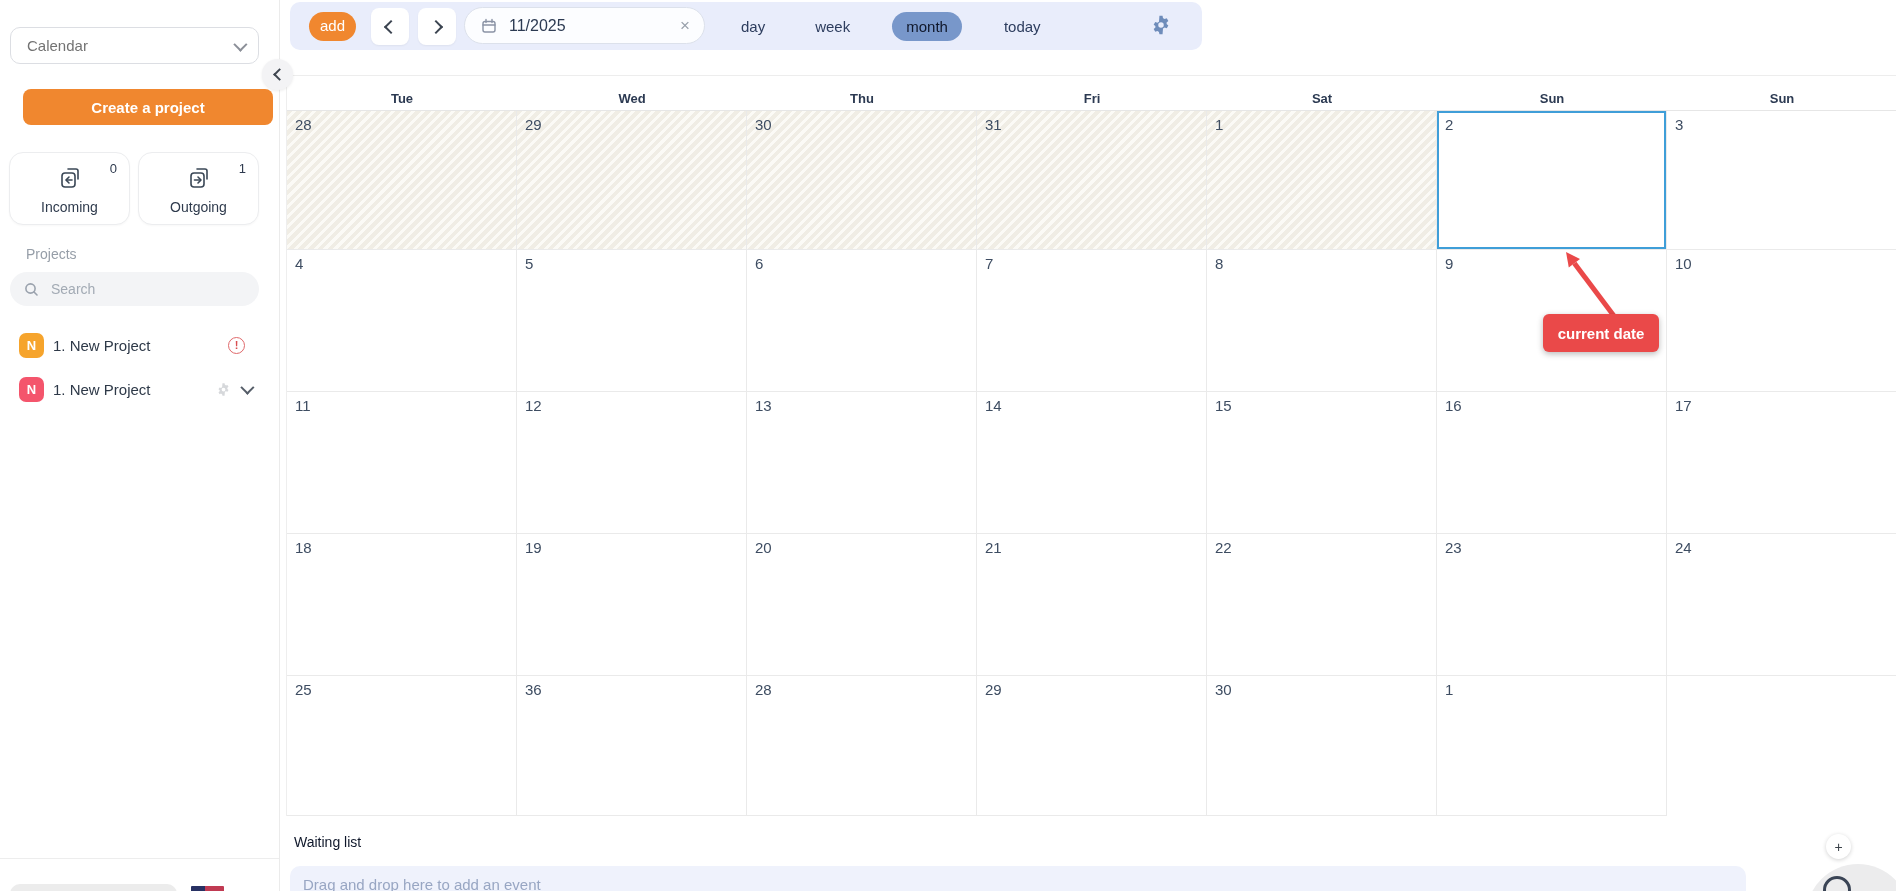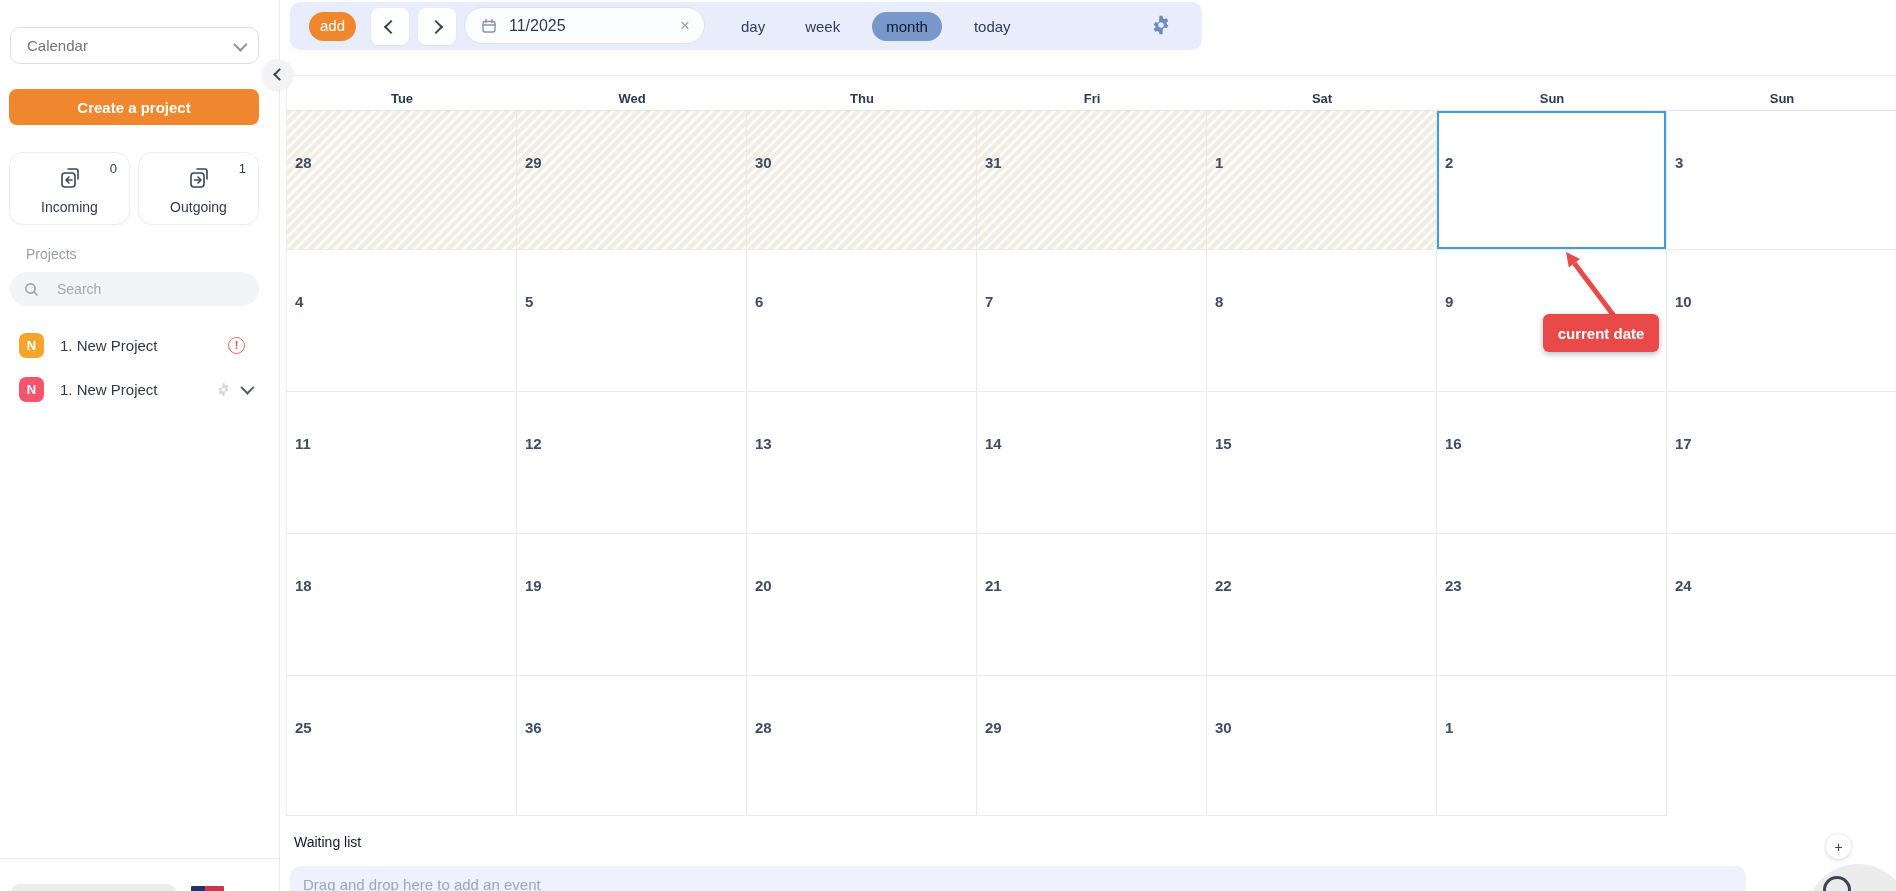--- a/index.html
+++ b/index.html
@@ -14,37 +14,37 @@
     border:1px solid #dcdee3;border-radius:10px;background:#fff;display:flex;align-items:center;
     padding:0 14px 0 16px;font-size:15px;color:#737373;cursor:pointer;}
   .cal-select .grow{flex:1;}
   .chev{width:8px;height:8px;border-right:2px solid #8b8f98;border-bottom:2px solid #8b8f98;display:inline-block;}
   .chev.down{transform:rotate(45deg) translateY(-2px);}
   .chev.left{transform:rotate(135deg);}
   .collapse-btn{position:absolute;left:262px;top:59px;width:31px;height:31px;border-radius:50%;
     background:#f3f3f5;border:none;display:flex;align-items:center;justify-content:center;z-index:6;cursor:pointer;
     box-shadow:0 1px 3px rgba(0,0,0,.08);}
   .collapse-btn .chev{width:7px;height:7px;border-color:#3f4650;margin-left:3px;}
-  .create-btn{position:absolute;left:9px;top:89px;width:250px;height:36px;border:none;border-radius:8px;
+  .create-btn{position:absolute;left:23px;top:89px;width:250px;height:36px;border:none;border-radius:8px;
     color:#fff;font-size:15px;font-weight:bold;cursor:pointer;font-family:inherit;}
   .cards{position:absolute;left:9px;top:152px;width:250px;display:flex;gap:8px;}
   .side-card{flex:1;height:71px;background:#fff;border:1px solid #ecedef;border-radius:14px;position:relative;
     box-shadow:0 1px 2px rgba(0,0,0,.03);cursor:pointer;}
   .side-card .count{position:absolute;top:8px;right:12px;font-size:13px;color:#2f3b4f;}
   .side-card .cicon{position:absolute;top:12px;left:50%;transform:translateX(-50%);}
   .side-card .clabel{position:absolute;bottom:9px;width:100%;text-align:center;font-size:14px;color:#2f3b4d;}
   .projects-title{position:absolute;left:26px;top:246px;font-size:14px;color:#969ea8;}
   .search-wrap{position:absolute;left:10px;top:272px;width:249px;height:34px;background:#f3f4f6;border-radius:17px;
-    display:flex;align-items:center;padding:0 12px 0 14px;box-sizing:border-box;gap:16px;}
+    display:flex;align-items:center;padding:0 12px 0 14px;box-sizing:border-box;gap:10px;}
   .search-wrap input{border:none;background:transparent;outline:none;font-size:14px;color:#4a525c;width:100%;font-family:inherit;}
   .search-wrap input::placeholder{color:#a2aab4;}
   .proj-row{position:absolute;left:0;width:279px;height:40px;display:flex;align-items:center;padding-left:19px;box-sizing:border-box;cursor:pointer;}
   .proj-row .avatar{width:25px;height:25px;border-radius:7px;color:#fff;font-size:13px;font-weight:bold;
     display:flex;align-items:center;justify-content:center;flex:none;}
-  .proj-row .pname{margin-left:16px;font-size:15px;color:#2e3948;flex:1;}
+  .proj-row .pname{margin-left:9px;font-size:15px;color:#2e3948;flex:1;}
   .alert-ic{width:17px;height:17px;border:1.5px solid #e0696b;border-radius:50%;color:#d95052;font-size:11px;font-weight:bold;
     display:flex;align-items:center;justify-content:center;box-sizing:border-box;margin-right:34px;}
   .row2-icons{display:flex;align-items:center;gap:10px;margin-right:28px;}
   .side-divider{position:absolute;left:0;top:858px;width:279px;border-top:1px solid #ededed;}
   .bottom-pill{position:absolute;left:10px;top:884px;width:167px;height:20px;border-radius:10px;background:#ececec;}
   .flag{position:absolute;left:191px;top:886px;width:33px;height:6px;display:flex;overflow:hidden;border-radius:1px;}
   .flag .f-l{width:14px;background:#283163;}
   .flag .f-r{flex:1;background:#c03a52;}
   
   .toolbar{position:absolute;left:290px;top:2px;width:912px;height:48px;border-radius:10px;z-index:2;}
@@ -52,32 +52,32 @@
     font-size:15px;cursor:pointer;font-family:inherit;padding-bottom:3px;}
   .nav-btn{position:absolute;top:6px;width:38px;height:37px;background:#fff;border:none;border-radius:8px;cursor:pointer;
     display:flex;align-items:center;justify-content:center;box-shadow:0 1px 2px rgba(0,0,0,.05);}
   .nav-btn .chev{border-color:#3b4450;}
   .nav-btn .chev.right{transform:rotate(-45deg);margin-right:2px;}
   .nav-btn .chev.left{margin-left:2px;}
   .date-input{position:absolute;left:174px;top:5px;width:241px;height:37px;background:#fcfdff;border:1px solid #dce1eb;
     border-radius:19px;box-sizing:border-box;display:flex;align-items:center;padding:0 14px 0 16px;gap:10px;}
   .date-input input{border:none;background:transparent;outline:none;font-size:16px;color:#2c3a52;width:100%;font-family:inherit;}
   .x-btn{color:#99a1ac;font-size:17px;cursor:pointer;line-height:1;}
-  .views{position:absolute;left:443px;top:0;height:48px;display:flex;align-items:center;gap:24px;}
+  .views{position:absolute;left:443px;top:0;height:48px;display:flex;align-items:center;gap:34px;}
   .view-btn{border:none;background:transparent;font-size:15px;color:#2d3d5e;cursor:pointer;font-family:inherit;padding:5px 8px;}
   .view-btn.active{color:#0f172a;border-radius:15px;padding:6px 14px;}
   .gear-btn{position:absolute;left:860px;top:12px;background:transparent;border:none;cursor:pointer;padding:0;}
   
   .cal-topline{position:absolute;left:286px;top:75px;width:1610px;border-top:1px solid #ededed;}
   .cal-grid{position:absolute;left:286px;top:86px;width:1610px;border-left:1px solid #eeeeee;box-sizing:content-box;}
   .dh-row{display:grid;grid-template-columns:repeat(7,230px);height:24px;border-bottom:1px solid #e6e6e6;}
   .dh-cell{display:flex;align-items:center;justify-content:center;font-size:13px;font-weight:bold;color:#2c3a52;}
   .grid-body{display:grid;grid-template-columns:repeat(7,230px);grid-template-rows:139px 142px 142px 142px 140px;}
   .cell{border-right:1px solid #eaeaea;border-bottom:1px solid #eaeaea;box-sizing:border-box;background:#fff;position:relative;}
-  .cell .dnum{position:absolute;left:8px;top:5px;font-size:15px;font-weight:700;color:#3e4d62;margin-top:38px;}
+  .cell .dnum{position:absolute;left:8px;top:5px;font-size:15px;font-weight:400;color:#3e4d62;}
   .cell.hatched{background:repeating-linear-gradient(135deg,#f0ede5 0px,#f0ede5 4px,#fbfaf6 4px,#fbfaf6 7px);}
   .cell.current{box-shadow:inset 0 0 0 2px #3f9ed8;background:#fff;}
   
   .annot-box{position:absolute;left:1543px;top:314px;width:116px;height:38px;border-radius:6px;color:#fff;
     font-size:15px;font-weight:bold;display:flex;align-items:center;justify-content:center;z-index:5;
     box-shadow:0 2px 6px rgba(0,0,0,.28);}
   .annot-arrow{position:absolute;left:1552px;top:246px;z-index:5;}
   
   .wl-title{position:absolute;left:294px;top:834px;font-size:14px;color:#0f172a;}
   .wl-plus{position:absolute;left:1826px;top:834px;width:25px;height:25px;border-radius:50%;background:#fff;border:none;

